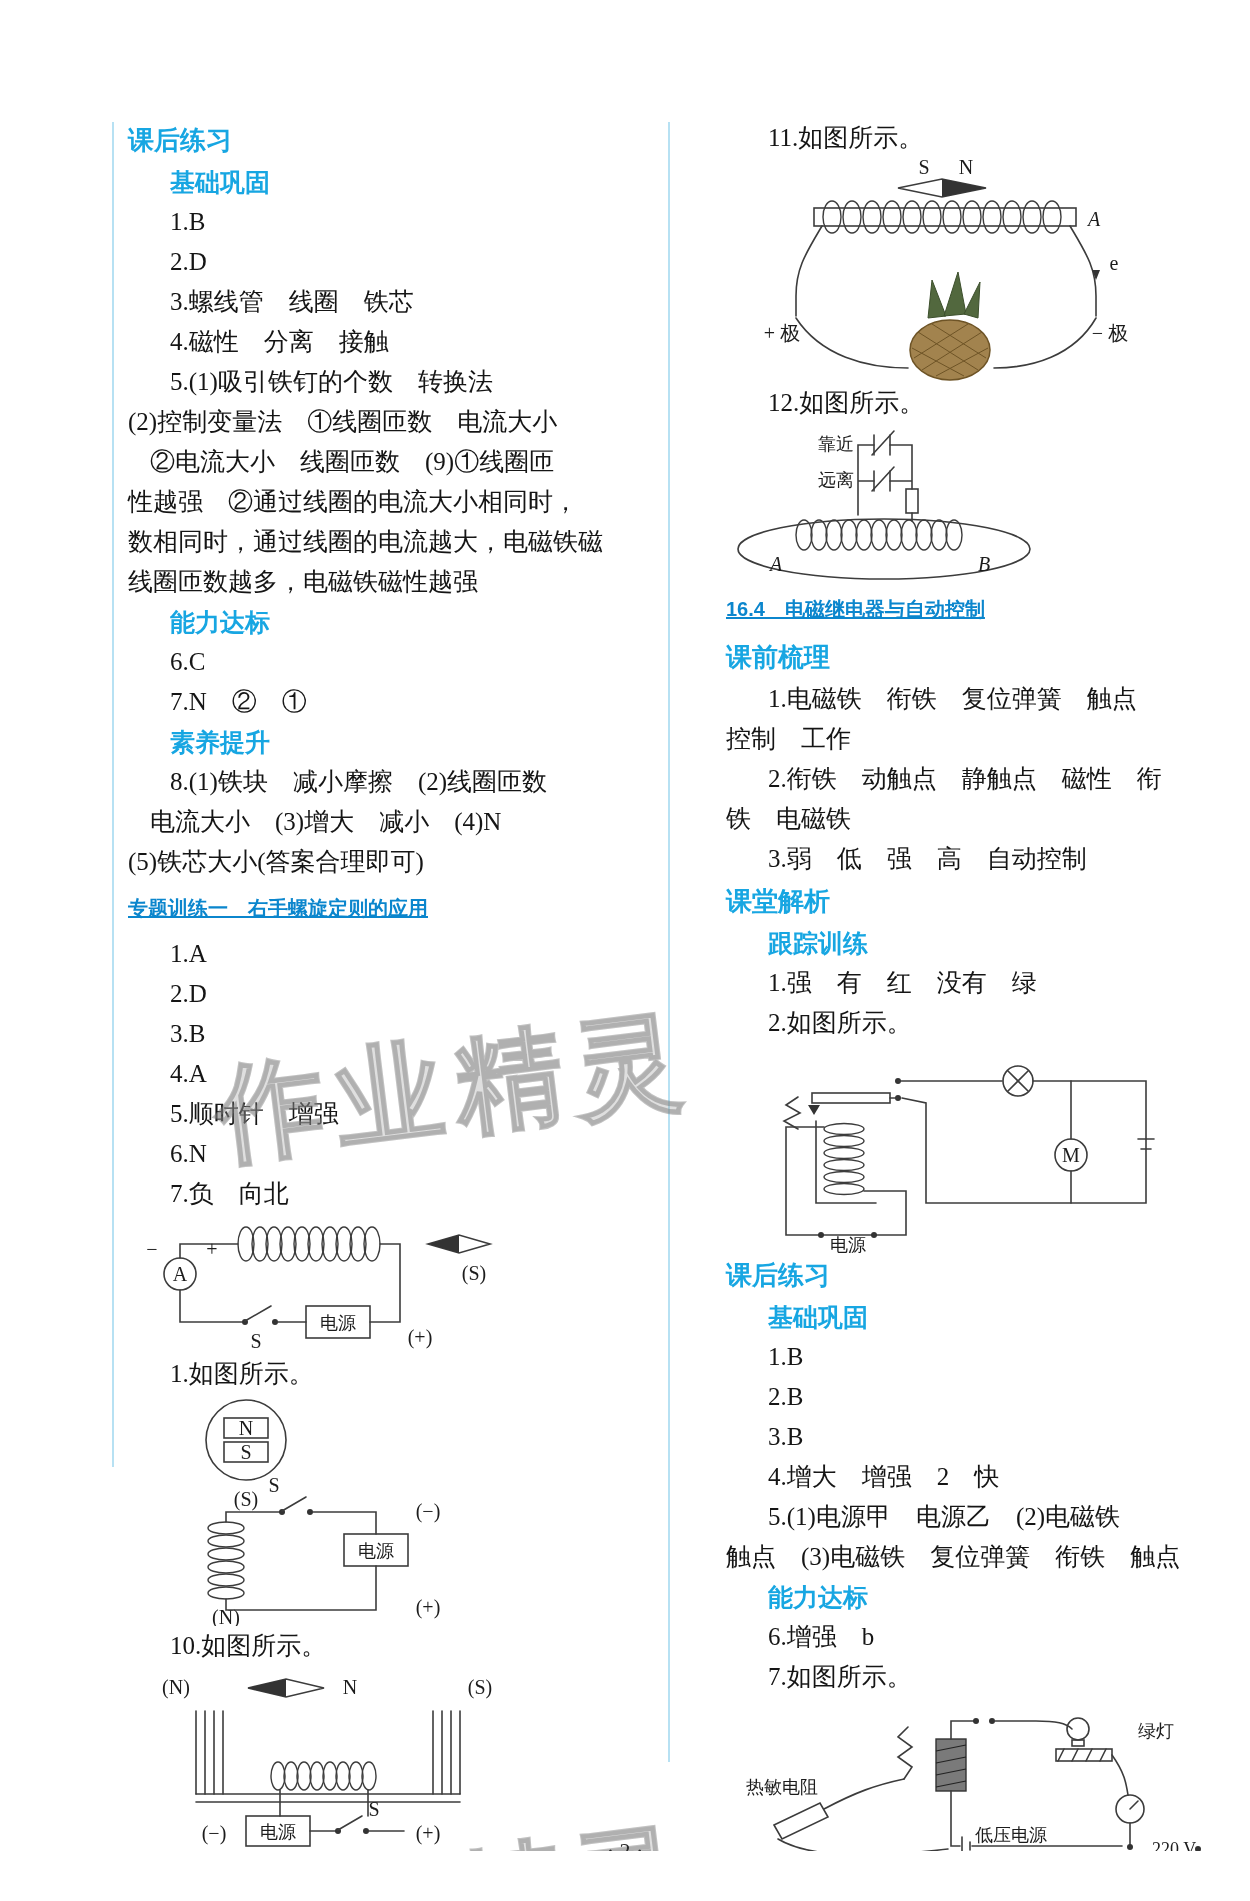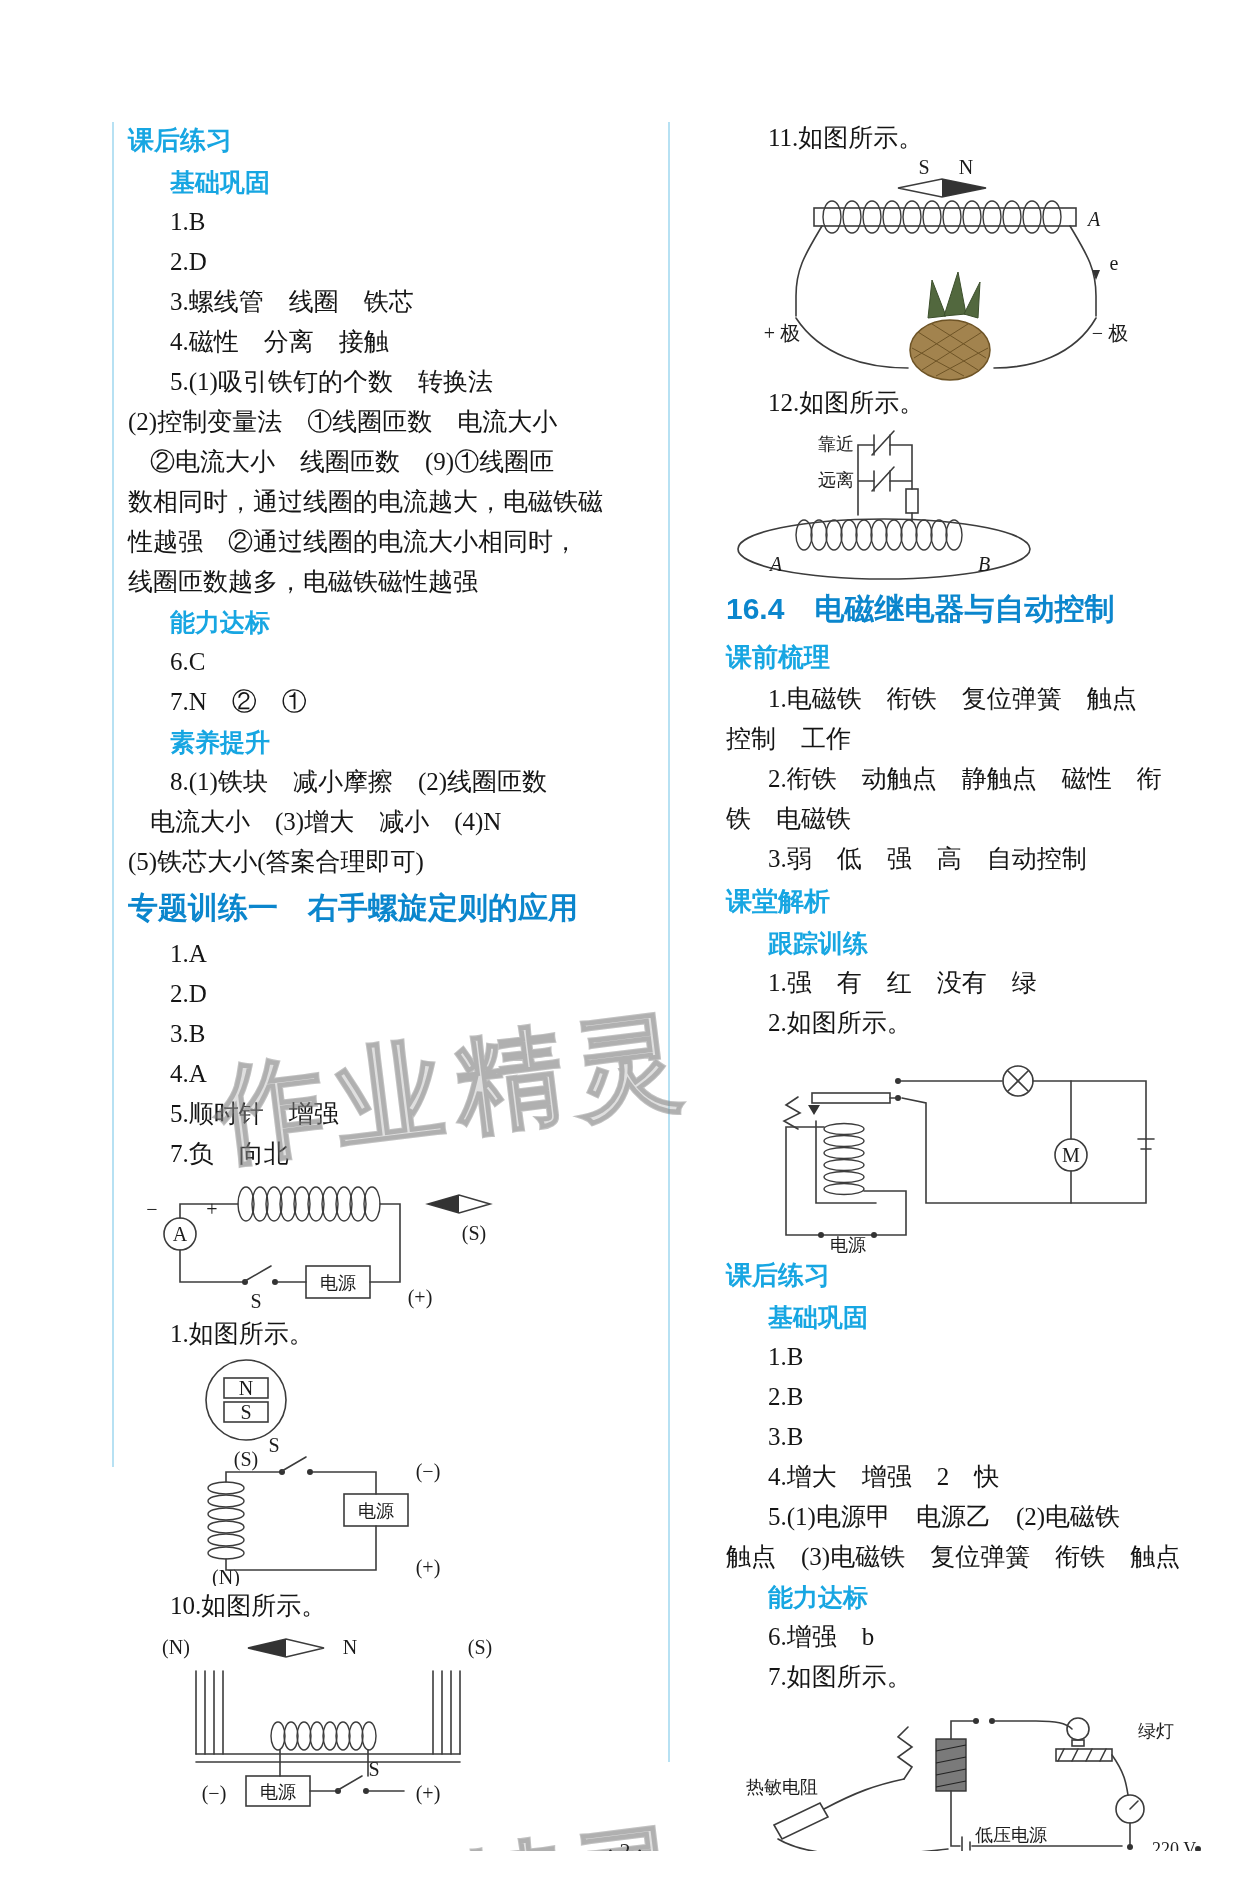--- a/index.html
+++ b/index.html
@@ -20,21 +20,21 @@
   .h-cyan {
     font-family:"Liberation Sans", sans-serif; font-weight:bold;
     color:#17a6e2; font-size:26px; line-height:44px;
   }
   .h-cyan-sub {
     font-family:"Liberation Sans", sans-serif; font-weight:bold;
     color:#17a6e2; font-size:25px; line-height:40px; padding-left:42px;
   }
   .h-section {
     font-family:"Liberation Sans", sans-serif; font-weight:bold;
-    color:#0b86cd; font-size:30px; line-height:52px;
+    color:#0b86cd; font-size:20px; line-height:52px;text-decoration:underline;
   }
   .diagram { display:block; }
   .wire { stroke:#3c3c3c; stroke-width:1.6; fill:none; stroke-linecap:round; }
   .coil { stroke:#3c3c3c; stroke-width:1.4; fill:none; }
   .fillb { fill:#333; stroke:none; }
   .boxr  { stroke:#3c3c3c; stroke-width:1.6; fill:none; }
   svg text { font-family:"Liberation Serif", serif; font-size:20px; fill:#1c1c1c; }
   svg text.sm { font-size:18px; }
   svg text.it { font-style:italic; }
   .watermark {
@@ -65,40 +65,41 @@
     <div class="h-cyan">课后练习</div>
     <div class="h-cyan-sub">基础巩固</div>
 
     <div class="line ind1">1.B</div>
     <div class="line ind1">2.D</div>
     <div class="line ind1">3.螺线管　线圈　铁芯</div>
     <div class="line ind1">4.磁性　分离　接触</div>
     <div class="line ind1">5.(1)吸引铁钉的个数　转换法</div>
     <div class="line">(2)控制变量法　①线圈匝数　电流大小</div>
     <div class="line ind2">②电流大小　线圈匝数　(9)①线圈匝</div>
+    <div class="line">性越强　②通过线圈的电流大小相同时，</div>
     <div class="line">数相同时，通过线圈的电流越大，电磁铁磁</div>
-    <div class="line">性越强　②通过线圈的电流大小相同时，</div>
     <div class="line">线圈匝数越多，电磁铁磁性越强</div>
 
     <div class="h-cyan-sub">能力达标</div>
     <div class="line ind1">6.C</div>
     <div class="line ind1">7.N　②　①</div>
 
     <div class="h-cyan-sub">素养提升</div>
     <div class="line ind1">8.(1)铁块　减小摩擦　(2)线圈匝数</div>
     <div class="line ind2">电流大小　(3)增大　减小　(4)N</div>
     <div class="line">(5)铁芯大小(答案合理即可)</div>
 
     <div class="h-section">专题训练一　右手螺旋定则的应用</div>
 
     <div class="line ind1">1.A</div>
     <div class="line ind1">2.D</div>
     <div class="line ind1">3.B</div>
     <div class="line ind1">4.A</div>
     <div class="line ind1">5.顺时针　增强</div>
+    <div class="line ind1">6.N</div>
     <div class="line ind1">7.负　向北</div>
 
     <svg class="diagram" width="400" height="140" viewBox="0 0 400 140">
       <ellipse class="coil" cx="118" cy="30" rx="8" ry="17"></ellipse>
         <ellipse class="coil" cx="132" cy="30" rx="8" ry="17"></ellipse>
       <ellipse class="coil" cx="146" cy="30" rx="8" ry="17"></ellipse>
         <ellipse class="coil" cx="160" cy="30" rx="8" ry="17"></ellipse>
       <ellipse class="coil" cx="174" cy="30" rx="8" ry="17"></ellipse>
         <ellipse class="coil" cx="188" cy="30" rx="8" ry="17"></ellipse>
       <ellipse class="coil" cx="202" cy="30" rx="8" ry="17"></ellipse>

